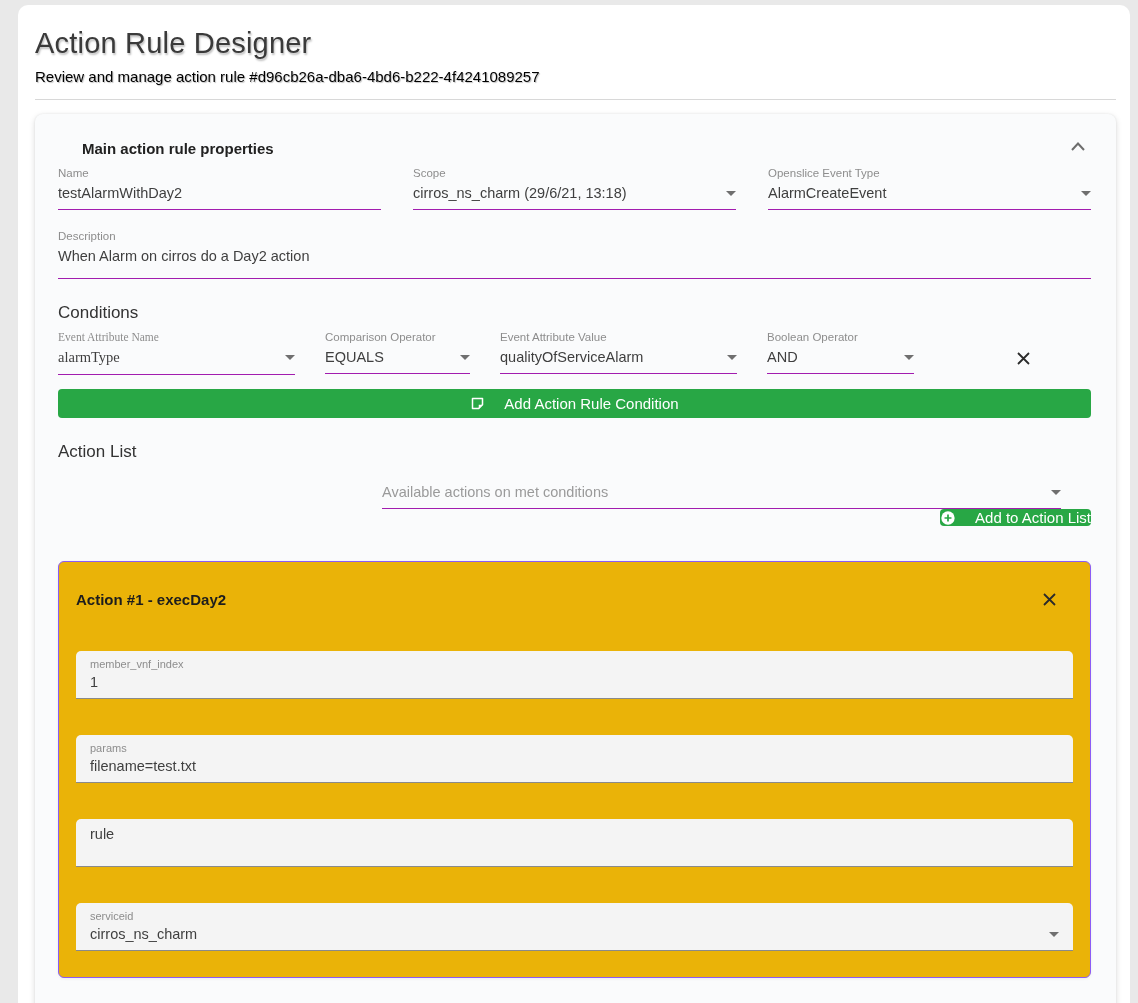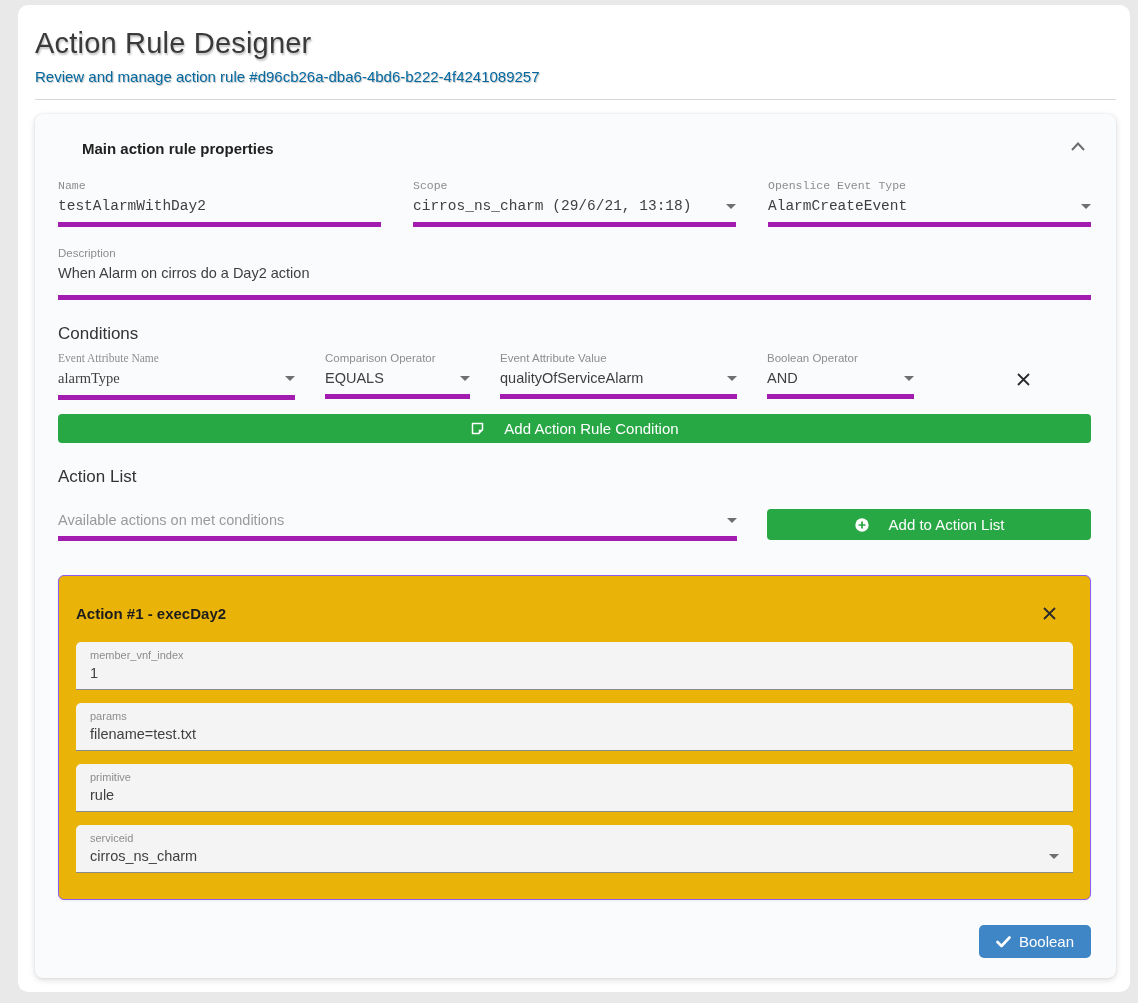--- a/index.html
+++ b/index.html
@@ -18,41 +18,41 @@
     padding: 0 14px 14px 17px;
   }
   
   .page-header { padding: 22px 0 14px 0; border-bottom: 1px solid #d8d8d8; }
   .page-title {
     font-size: 29px; font-weight: 400; color: #3a3a3a;
     text-shadow: 1px 2px 2px rgba(0,0,0,.25);
     letter-spacing: .2px;
   }
   .page-subtitle {
-    margin-top: 8px; font-size: 15px; color: #0369a1;
+    margin-top: 8px; font-size: 15px; color: #000000;
     text-shadow: 1px 1px 1px rgba(0,0,0,.25);
   }
   
   .card {
     margin-top: 14px;
     background: #fafbfc;
     border-radius: 8px;
     box-shadow: 0 2px 6px rgba(0,0,0,.14), 0 0 2px rgba(0,0,0,.08);
     padding: 26px 25px 20px 23px;
   }
   .card-head { display: flex; justify-content: space-between; align-items: flex-start; margin-left: 24px; }
   .card-title { font-size: 15px; font-weight: 700; color: #212121; }
   .chevron-btn { background: none; border: none; cursor: pointer; padding: 2px 6px; }
   
-  .fields-row { display: grid; grid-template-columns: 1fr 1fr 1fr; column-gap: 32px; margin-top: 22px; font-family: Liberation Mono, monospace; }
+  .fields-row { display: grid; grid-template-columns: 1fr 1fr 1fr; column-gap: 32px; margin-top: 10px; }
   .std-field { display: flex; flex-direction: column; }
   .f-label { font-size: 11.5px; color: #8d8d8d; margin-bottom: 6px; }
   .f-value-row {
     display: flex; justify-content: space-between; align-items: center;
-    border-bottom: 5px solid #a21caf; padding-bottom: 8px; min-height: 19px;
+    border-bottom: 1px solid #a21caf; padding-bottom: 8px; min-height: 19px;
   }
   .f-value { font-size: 14.5px; color: #3f3f3f; white-space: nowrap; }
   .f-value.placeholder { color: #9a9a9a; }
   .arrow {
     width: 0; height: 0; flex: none;
     border-left: 5px solid transparent; border-right: 5px solid transparent;
     border-top: 5px solid #6f6f6f; margin-left: 8px;
   }
   .desc-field { margin-top: 20px; }
   .desc-field .f-value-row { padding-bottom: 14px; }
@@ -75,38 +75,38 @@
     cursor: pointer; height: 29px;
   }
   .btn-full { width: 100%; margin-top: 14px; }
   .btn-blue {
     background: #3e86c6; color: #ffffff; border: none; border-radius: 5px;
     font-family: "Liberation Sans", sans-serif; font-size: 15px;
     display: inline-flex; align-items: center; justify-content: center; gap: 8px;
     cursor: pointer; height: 33px; padding: 0 17px;
   }
   
-  .picker-row { display: flex; align-items: flex-end; margin-top: 22px; }
+  .picker-row { display: flex; align-items: flex-end; margin-top: 22px; flex-direction: column; }
   .picker-field { width: 679px; margin-right: 30px; }
   .picker-row .btn-green { flex: 1; height: 31px; margin-bottom: 1px; }
   
   .action-card {
     margin-top: 34px; background: #eab308;
     border: 1px solid #8b5cf6; border-radius: 6px;
     box-shadow: 0 1px 3px rgba(0,0,0,.06);
     padding: 20px 17px 26px 17px;
   }
   .action-card-head { display: flex; justify-content: space-between; align-items: center; padding: 8px 0 6px 0; }
   .action-card-title { font-size: 15px; font-weight: 700; color: #1d1d1d; }
   .action-card .close-btn { margin: 0 14px 0 0; }
   
   .filled-field {
     background: #f4f4f4; border-bottom: 1px solid #8a8a8a;
     border-radius: 5px 5px 0 0; padding: 7px 14px 8px 14px;
-    margin-top: 13px; min-height: 48px;
+    margin-top: 36px; min-height: 48px;
   }
   .filled-field .f-label { font-size: 11px; margin-bottom: 4px; }
   .filled-field .fv-row { display: flex; justify-content: space-between; align-items: center; }
   .filled-field .f-value { font-size: 14.5px; }
   
   .submit-row { display: flex; justify-content: flex-end; margin-top: 25px; }
   .icon-svg { display: block; flex: none; }
 </style>
 </head>
 <body>
@@ -241,21 +241,20 @@
       </div>
 
       <div class="filled-field">
         <div class="f-label">params</div>
         <div class="fv-row">
           <span class="f-value">filename=test.txt</span>
         </div>
       </div>
 
       <div class="filled-field">
-        <div class="f-label">primitive</div>
         <div class="fv-row">
           <span class="f-value">rule</span>
         </div>
       </div>
 
       <div class="filled-field">
         <div class="f-label">serviceid</div>
         <div class="fv-row">
           <span class="f-value">cirros_ns_charm</span>
           <span class="arrow"></span>

